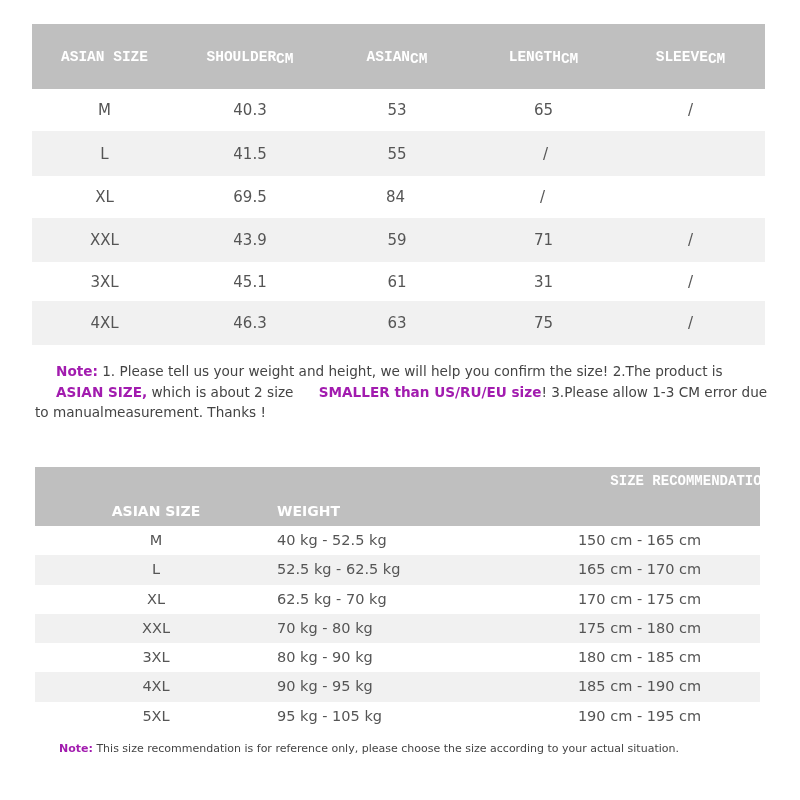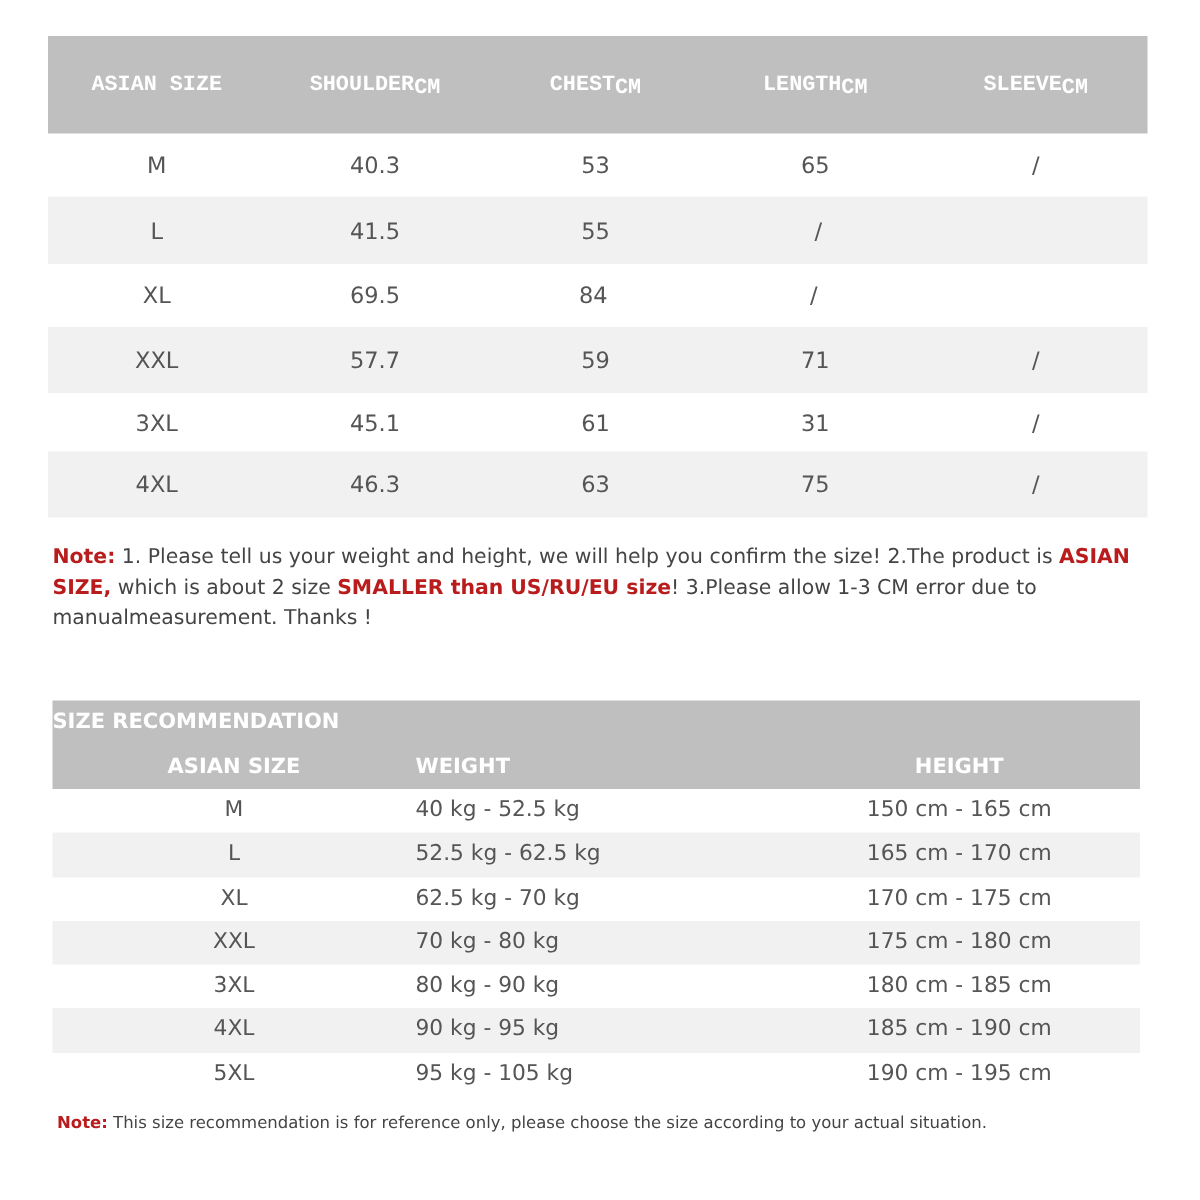--- a/index.html
+++ b/index.html
@@ -16,26 +16,26 @@
   #t1 .row.alt { background:#f1f1f1; }
   #t1 .c { text-align:center; }
   #t1 .c0 { width:145px; }
   #t1 .c1 { width:146px; }
   #t1 .c2 { width:148px; }
   #t1 .c3 { width:145px; }
   #t1 .c4 { width:149px; }
 
   
   #note1 { position:absolute; left:35px; top:361px; width:735px; font-size:13.6px; line-height:20.5px; color:#444; }
-  .red { color:#b91c1c; font-weight:bold; }
+  .red { color:#a21caf; font-weight:bold;margin-left:21px; }
 
   
   #t2 { position:absolute; left:35px; top:467px; width:725px; }
   #t2 .hdr { background:#bfbfbf; color:#ffffff; font-weight:bold; font-size:14px; height:59px; position:relative; }
-  #t2 .hdr .title { position:absolute; top:0; left:0; width:735px; text-align:left; height:29px; line-height:29px; }
+  #t2 .hdr .title { position:absolute; top:0; left:0; width:735px; text-align:right; height:29px; line-height:29px;font-family:Liberation Mono, monospace; }
   #t2 .hdr .cols { position:absolute; top:29px; left:0; display:flex; width:725px; height:30px; line-height:30px; }
   #t2 .row { display:flex; height:29.3px; line-height:29.3px; font-size:14.5px; color:#555; }
   #t2 .row.alt { background:#f1f1f1; }
   #t2 .d0 { width:242px; text-align:center; }
   #t2 .d1 { width:242px; }
   #t2 .d2 { width:241px; text-align:center; }
 
   
   #note2 { position:absolute; left:38px; top:739px; width:730px; font-size:11px; line-height:19.5px; color:#444; }
 </style>
@@ -45,21 +45,21 @@
 <div id="t1">
   <div class="hdr">
     <div class="c c0">
       <span>ASIAN SIZE</span>
     </div>
     <div class="c c1">
       <span class="top">SHOULDER</span>
       <span class="bot">CM</span>
     </div>
     <div class="c c2">
-      <span class="top">CHEST</span>
+      <span class="top">ASIAN</span>
       <span class="bot">CM</span>
     </div>
     <div class="c c3">
       <span class="top">LENGTH</span>
       <span class="bot">CM</span>
     </div>
     <div class="c c4">
       <span class="top">SLEEVE</span>
       <span class="bot">CM</span>
     </div>
@@ -79,21 +79,21 @@
     <div class="c c4">/</div>
   </div>
   <div class="row" style="height:42px">
     <div class="c c0">XL</div>
     <div class="c c1">69.5</div>
     <div class="c c3">84</div>
     <div class="c c4">/</div>
   </div>
   <div class="row alt" style="height:44px">
     <div class="c c0">XXL</div>
-    <div class="c c1">57.7</div>
+    <div class="c c1">43.9</div>
     <div class="c c2">59</div>
     <div class="c c3">71</div>
     <div class="c c4">/</div>
   </div>
   <div class="row" style="height:39px">
     <div class="c c0">3XL</div>
     <div class="c c1">45.1</div>
     <div class="c c2">61</div>
     <div class="c c3">31</div>
     <div class="c c4">/</div>
@@ -110,21 +110,20 @@
 <div id="note1">
   <span class="red">Note:</span><span> 1. Please tell us your weight and height, we will help you confirm the size!  2.The product is </span><span class="red">ASIAN SIZE,</span><span> which is about 2 size </span><span class="red">SMALLER than US/RU/EU size</span><span>!  3.Please allow 1-3 CM error due to manualmeasurement.  Thanks !</span>
 </div>
 
 <div id="t2">
   <div class="hdr">
     <div class="title">SIZE RECOMMENDATION</div>
     <div class="cols">
       <div class="d0">ASIAN SIZE</div>
       <div class="d1">WEIGHT</div>
-      <div class="d2">HEIGHT</div>
     </div>
   </div>
   <div class="row">
     <div class="d0">M</div>
     <div class="d1">40 kg - 52.5 kg</div>
     <div class="d2">150 cm - 165 cm</div>
   </div>
   <div class="row alt">
     <div class="d0">L</div>
     <div class="d1">52.5 kg - 62.5 kg</div>

